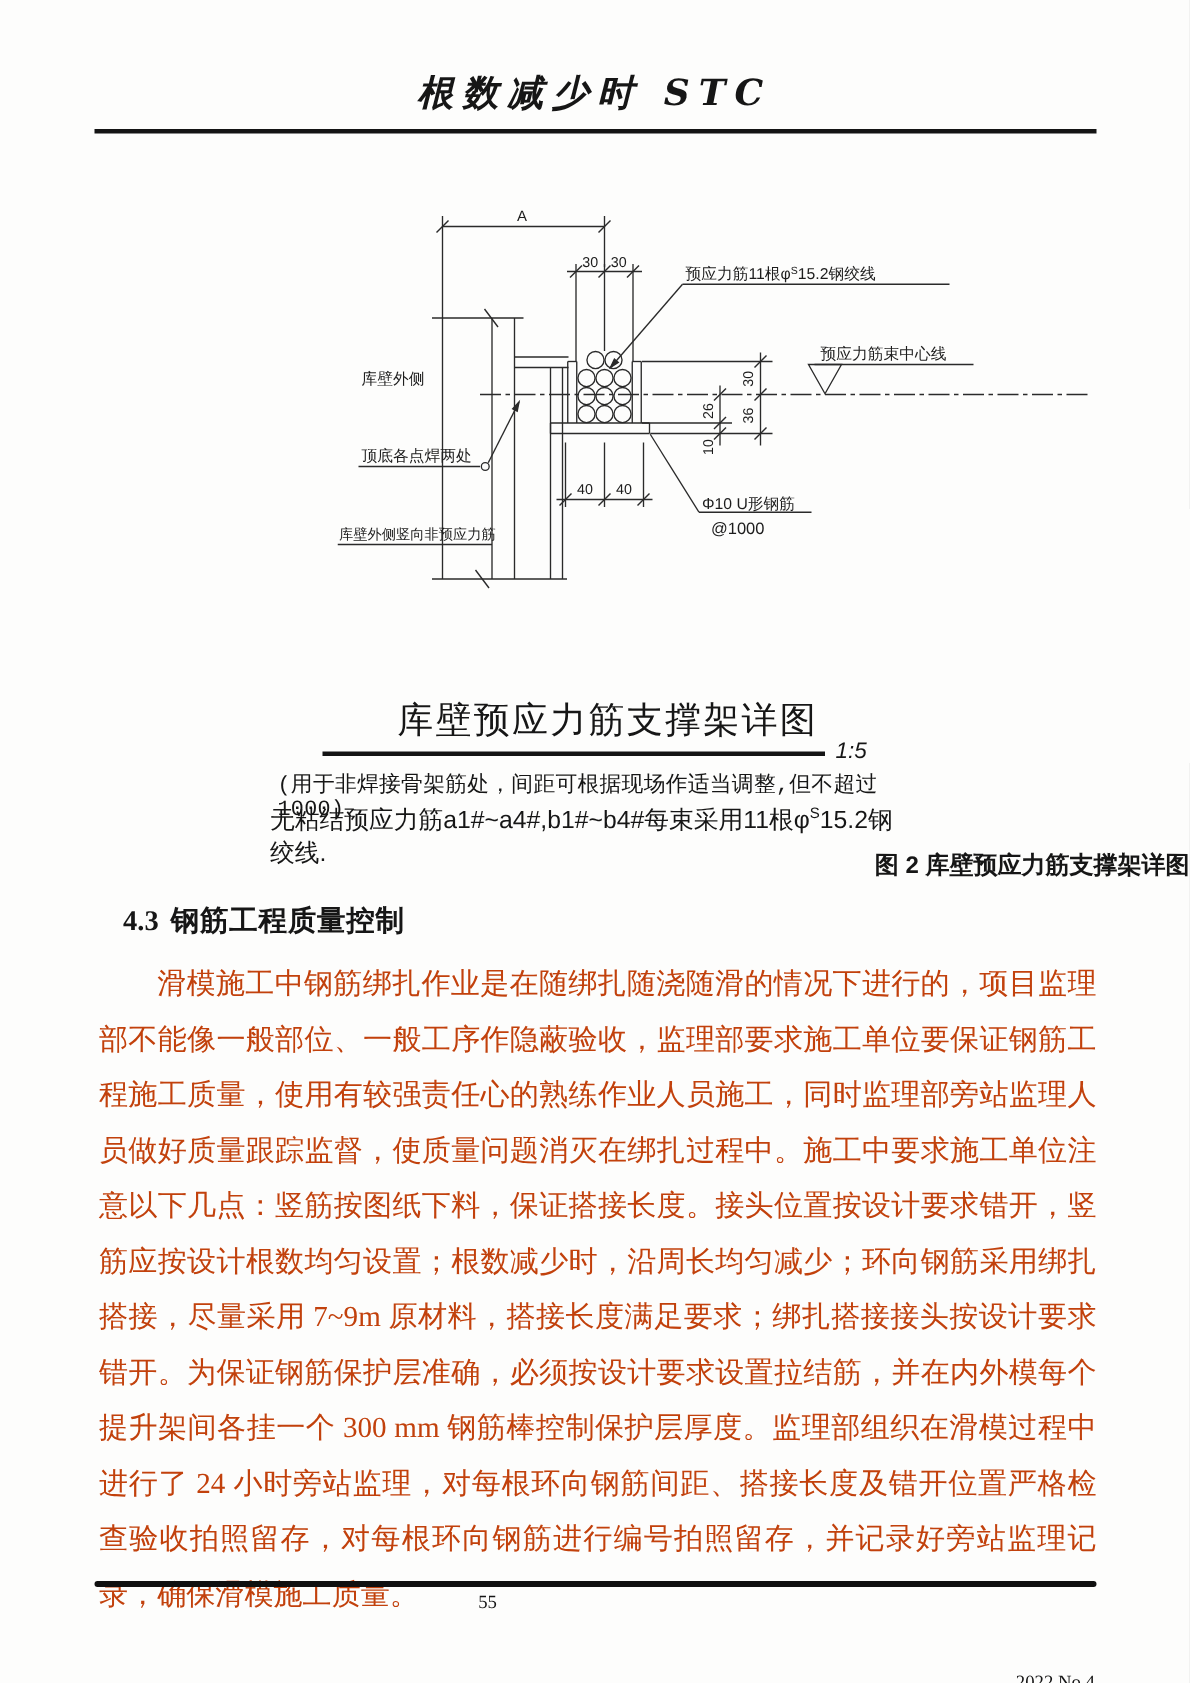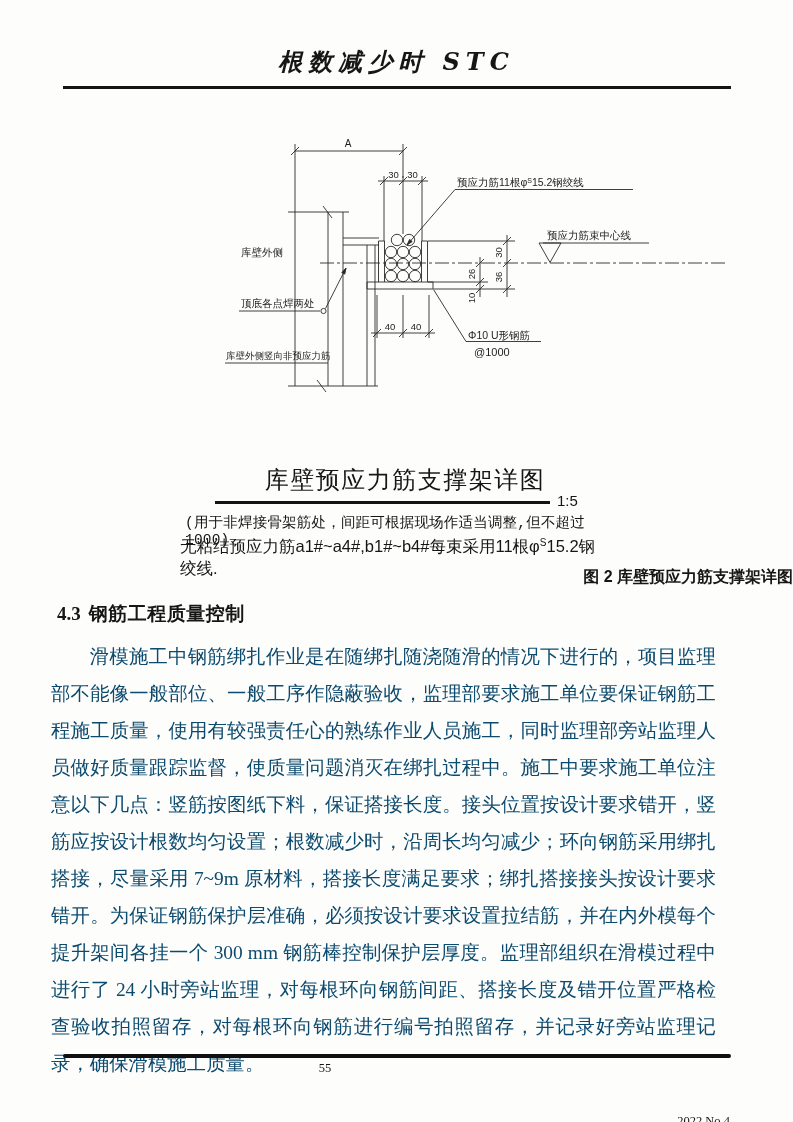--- a/index.html
+++ b/index.html
@@ -17,40 +17,40 @@
   .header-rule{top:86px;left:63px;width:668px;height:2.5px;background:#141414;}
   .usage-note{
     top:414px;left:225px;width:300px;text-align:center;font-size:19px;
     font-family:"Liberation Sans","DejaVu Sans",sans-serif;letter-spacing:1px;
   }
   .dwg-title{
     top:464px;left:240px;width:330px;text-align:center;font-size:24px;letter-spacing:1.5px;
     font-family:"Liberation Sans","DejaVu Sans",sans-serif;
   }
   .dwg-title-rule{top:501px;left:215px;width:335px;height:3px;background:#141414;}
-  .dwg-scale{top:492px;left:557px;font-size:15px;font-family:"Liberation Sans",sans-serif;}
+  .dwg-scale{top:492px;left:557px;font-size:15px;font-family:"Liberation Sans",sans-serif;font-style:italic;}
   .dwg-note1{
     top:513px;left:185px;width:400px;font-size:14.5px;letter-spacing:0.2px;
     font-family:Liberation Mono, monospace;
   }
   .dwg-note2{
     top:536px;left:180px;width:430px;font-size:16.5px;
     font-family:"Liberation Sans","DejaVu Sans",sans-serif;
   }
   .dwg-note2 sup{font-size:10px;}
   .fig-caption{
     top:567px;left:0;width:793px;text-align:right;font-size:16px;font-weight:bold;
     font-family:Liberation Sans, sans-serif;
   }
-  .section-heading{top:601px;left:57px;font-size:19px;font-weight:bold;}
+  .section-heading{top:601px;left:82px;font-size:19px;font-weight:bold;}
   .section-heading .num{font-family:"Liberation Serif",serif;margin-right:8px;}
   .section-heading .ttl{font-family:"Liberation Sans","DejaVu Sans",sans-serif;letter-spacing:0.5px;}
   .body-par{
-    top:638px;left:51px;width:665px;font-size:19.4px;line-height:37px;
-    text-align:justify;text-indent:2em;color:#0c4a6e;
+    top:638px;left:66px;width:665px;font-size:19.4px;line-height:37px;
+    text-align:justify;text-indent:2em;color:#c2410c;
   }
   .footer-rule{top:1054px;left:63px;width:668px;height:3.5px;background:#101010;border-radius:2px;}
   .footer-page{top:1061px;left:0;width:650px;text-align:center;font-size:12.5px;}
   .footer-issue{top:1114px;right:63px;font-size:12.5px;}
   svg text{font-family:"Liberation Sans","DejaVu Sans",sans-serif;fill:#1d1d1d;}
   svg line, svg polyline, svg path, svg circle, svg polygon{stroke:#2a2a2a;}
 </style>
 </head>
 <body>
 

